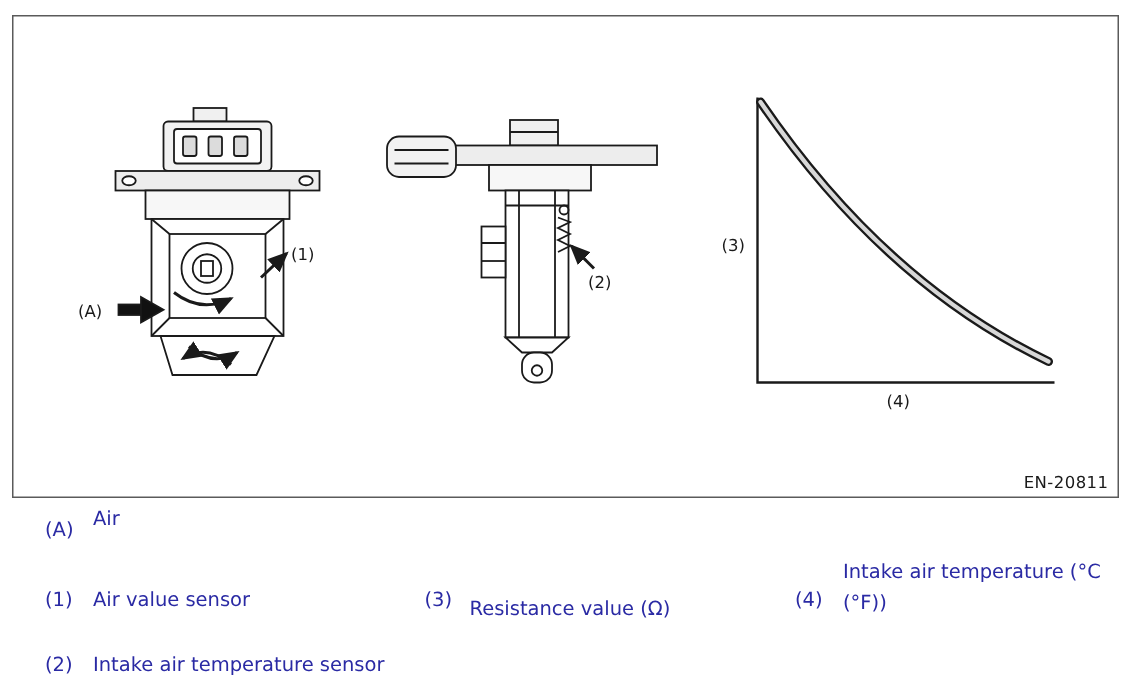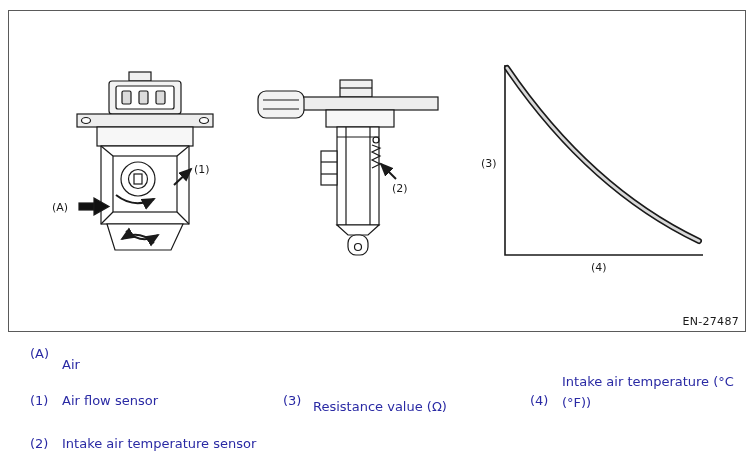--- a/index.html
+++ b/index.html
@@ -107,29 +107,29 @@
   </svg>
 
   <svg class="draw" style="left:469px;top:44px" width="237" height="225" viewBox="0 0 237 225">
     <polyline points="27,10 27,200 225,200" stroke-width="1.6"></polyline>
     <path d="M29,13 C85,95 150,152 221,186" stroke="#1a1a1a" stroke-width="6" stroke-linecap="round"></path>
     <path d="M29,13 C85,95 150,152 221,186" stroke="#d8d8d8" stroke-width="2.8" stroke-linecap="round"></path>
     <text class="cap" x="3" y="112">(3)</text>
     <text class="cap" x="113" y="216">(4)</text>
   </svg>
 
-  <div class="refcode">EN-27487</div>
+  <div class="refcode">EN-20811</div>
 </div>
 
 <div>
   <span class="lg" style="left:30px;top:343px">(A)</span>
-  <span class="lg" style="left:62px;top:354px">Air</span>
+  <span class="lg" style="left:62px;top:336px">Air</span>
 
   <span class="lg" style="left:30px;top:390px">(1)</span>
-  <span class="lg" style="left:62px;top:390px">Air flow sensor</span>
+  <span class="lg" style="left:62px;top:390px">Air value sensor</span>
 
   <span class="lg" style="left:283px;top:390px">(3)</span>
   <span class="lg" style="left:313px;top:396px">Resistance value (Ω)</span>
 
   <span class="lg" style="left:530px;top:390px">(4)</span>
   <span class="lg wrap" style="left:562px;top:371px">Intake air temperature (°C (°F))</span>
 
   <span class="lg" style="left:30px;top:433px">(2)</span>
   <span class="lg" style="left:62px;top:433px">Intake air temperature sensor</span>
 </div>

